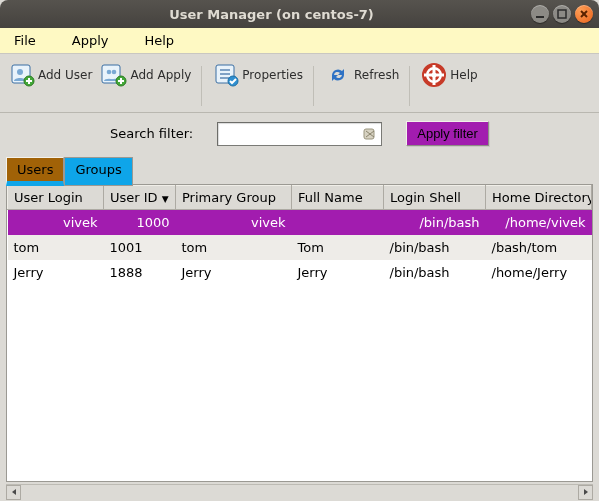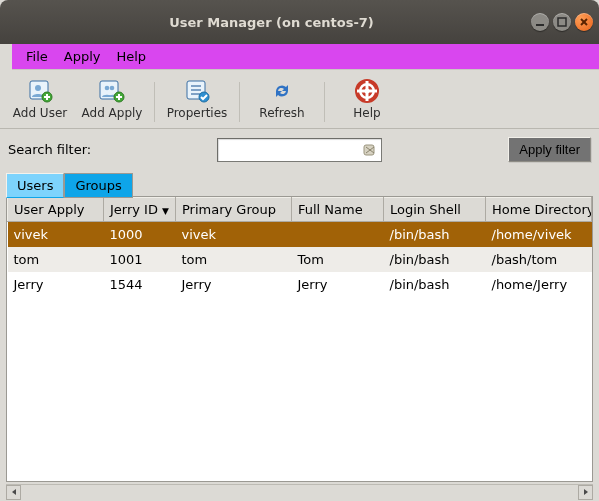--- a/index.html
+++ b/index.html
@@ -9,21 +9,21 @@
   background: #dcdad5;
   width: 599px;
   height: 501px;
   overflow: hidden;
   display: flex;
   flex-direction: column;
 }
 .titlebar {
   background: linear-gradient(to bottom, #56534e, #45423e);
   color: #dfdbd2;
-  height: 44px;
+  height: 28px;
   display: flex;
   align-items: center;
   border-top-left-radius: 8px;
   border-top-right-radius: 8px;
   padding: 0 6px 0 12px;
   font-weight: bold;
   font-size: 13px;
 }
 .titlebar .title { flex: 1; text-align: center; }
 .win-btns { display: flex; gap: 4px; }
@@ -31,69 +31,68 @@
   width: 18px; height: 18px; border-radius: 50%;
   display: flex; align-items: center; justify-content: center;
   font-size: 11px; font-weight: bold;
   box-shadow: inset 0 1px 0 rgba(255,255,255,.3), 0 1px 1px rgba(0,0,0,.4);
 }
 .win-min { background: #8c8a85; color:#2b2b2b;}
 .win-max { background: #8c8a85; color:#2b2b2b;}
 .win-close { background: radial-gradient(circle at 30% 30%, #ff9e56, #e8621a); color:#5a2300;}
 .menubar {
   display: flex;
-  gap: 0;
+  gap: 20px;
   padding: 3px 6px;
-  background: #d946ef;
+  background: #fef9c3;
   border-bottom: 1px solid #c9c7c1;
-  margin-left: 12px;
 }
 .menubar .menuitem { padding: 2px 8px; }
 .toolbar {
   display: flex;
   align-items: flex-start;
   padding: 6px 4px 0 4px;
   background: #dcdad5;
   border-bottom: 1px solid #b9b7b0;
 }
 .tool-btn {
   display: flex;
-  flex-direction: column;
+  flex-direction: row;
   align-items: center;
   justify-content: flex-start;
   min-width: 72px;
   padding: 2px 4px 6px 4px;
   gap: 2px;
 }
 .tool-btn .lbl { font-size: 12px; color: #2e2e2e; }
 .tool-sep {
   width: 1px;
   background: #c0beb7;
   margin: 6px 6px;
   height: 40px;
 }
 .filterrow {
   display: flex;
   align-items: center;
-  justify-content: space-between;
+  justify-content: center;
   padding: 8px 8px 10px 8px;
   gap: 24px;
 }
 .searchbox {
   width: 165px;
   height: 24px;
   background: #fff;
   border: 1px solid #7a7a76;
   border-top-color: #6d6d69;
   border-left-color: #6d6d69;
   box-shadow: inset 1px 1px 1px rgba(0,0,0,.15);
   display: flex; align-items: center; justify-content: flex-end; padding-right:3px;
 }
 .apply-btn {
-  background: #737373;
+  background: #a21caf;
   border: 1px solid #8e8c85;
   border-top-color:#f2f0ea; border-left-color:#f2f0ea;
   padding: 4px 10px;
   font-size: 13px;
   box-shadow: 1px 1px 0 rgba(0,0,0,.08);
 }
 .tabs {
   display: flex;
   padding-left: 6px;
   margin-bottom: -1px;
@@ -101,22 +100,22 @@
 .tab {
   padding: 4px 10px;
   border: 1px solid #9b9993;
   background: #0ea5e9;
   border-bottom: 1px solid #9b9993;
   font-size: 13px;
   position: relative;
   top: 1px;
 }
 .tab.active {
-  background: #7dd3fc;
-  border-bottom: 1px solid #0ea5e9;
+  background: #a16207;
+  border-bottom: 5px solid #0ea5e9;
   border-top-color:#f4f2ec; border-left-color:#f4f2ec;
 }
 .table-wrap {
   margin: 0 6px 0 6px;
   border: 1px solid #9b9993;
   background: #fff;
   flex: 1;
   overflow: hidden;
   display:flex; flex-direction:column;
 }
@@ -135,21 +134,21 @@
   padding: 4px 6px;
   white-space: nowrap;
   overflow: hidden;
 }
 tbody td {
   padding: 5px 6px;
   border: none;
   white-space: nowrap;
   overflow: hidden;
 }
-tbody tr.sel { background: #a16207; color: #fff; }
+tbody tr.sel { background: #a21caf; color: #fff; text-align: right; }
 tbody tr:not(.sel):nth-child(even) { background: #eeece8; }
 .scroll-h {
   height: 15px;
   background: #dcdad5;
   border-top:1px solid #bdbbb4;
   margin: 2px 6px 2px 6px;
   display:flex; align-items:center;
 }
 .scroll-h .arrow { width:15px; height:15px; display:flex; align-items:center; justify-content:center; border:1px solid #adaaa3; background:#dcdad5;}
 .sort-ind { font-size: 9px; }
@@ -264,22 +263,22 @@
     <colgroup>
       <col style="width:96px">
         <col style="width:72px">
         <col style="width:116px">
         <col style="width:92px">
         <col style="width:102px">
         <col>
     </colgroup>
     <thead>
       <tr>
-        <th><span>User Apply</span></th>
-        <th><span>Jerry ID</span> <span class="sort-ind">▼</span></th>
+        <th><span>User Login</span></th>
+        <th><span>User ID</span> <span class="sort-ind">▼</span></th>
         <th><span>Primary Group</span></th>
         <th><span>Full Name</span></th>
         <th><span>Login Shell</span></th>
         <th><span>Home Directory</span></th>
       </tr>
     </thead>
     <tbody id="tbody">
         <tr class="sel">
           <td>vivek</td>
           <td>1000</td>
@@ -291,21 +290,21 @@
         <tr>
           <td>tom</td>
           <td>1001</td>
           <td>tom</td>
           <td>Tom</td>
           <td>/bin/bash</td>
           <td>/bash/tom</td>
         </tr>
         <tr>
           <td>Jerry</td>
-          <td>1544</td>
+          <td>1888</td>
           <td>Jerry</td>
           <td>Jerry</td>
           <td>/bin/bash</td>
           <td>/home/Jerry</td>
         </tr>
       </tbody>
   </table>
 </div>
 
 <div class="scroll-h">

